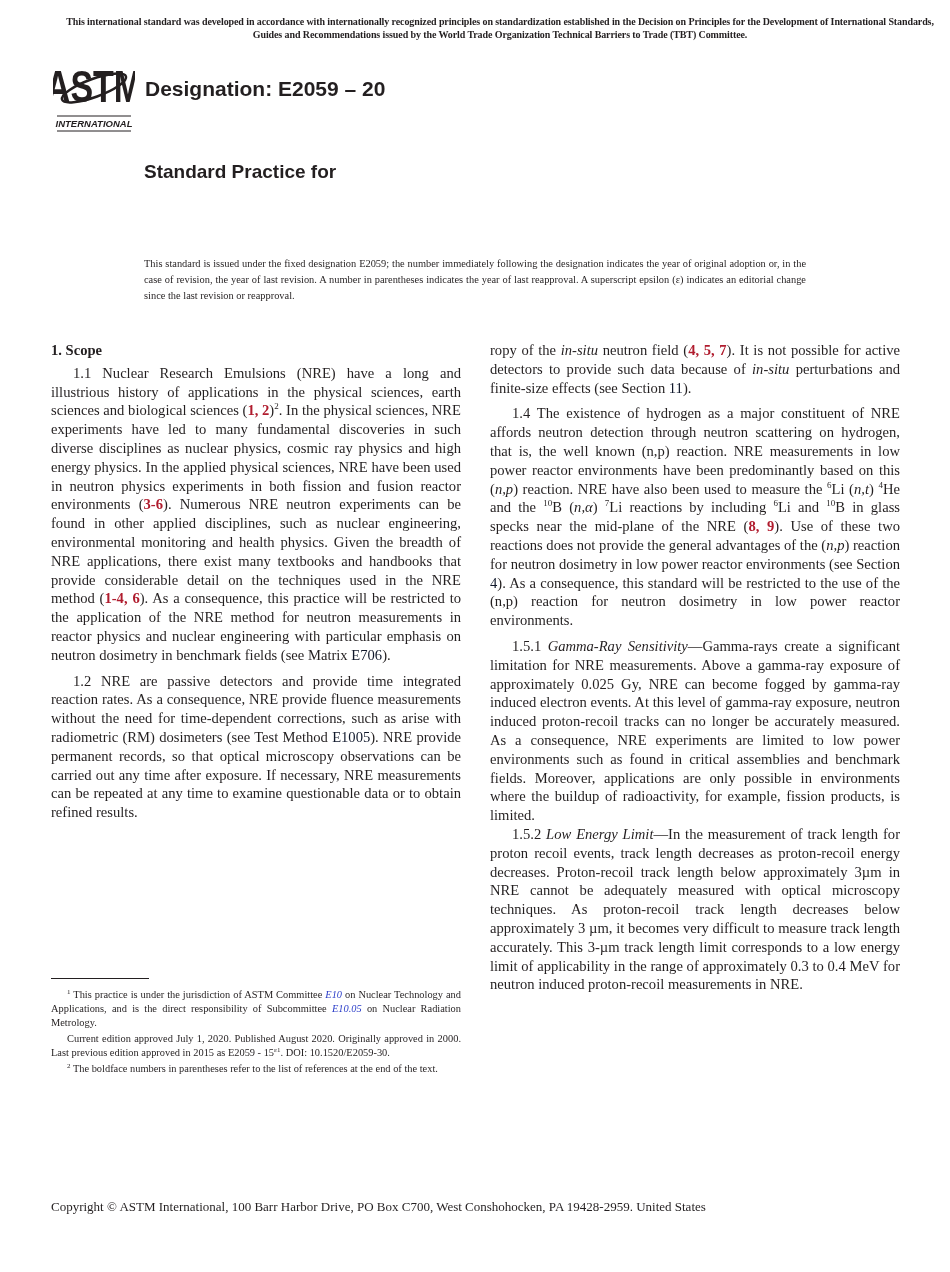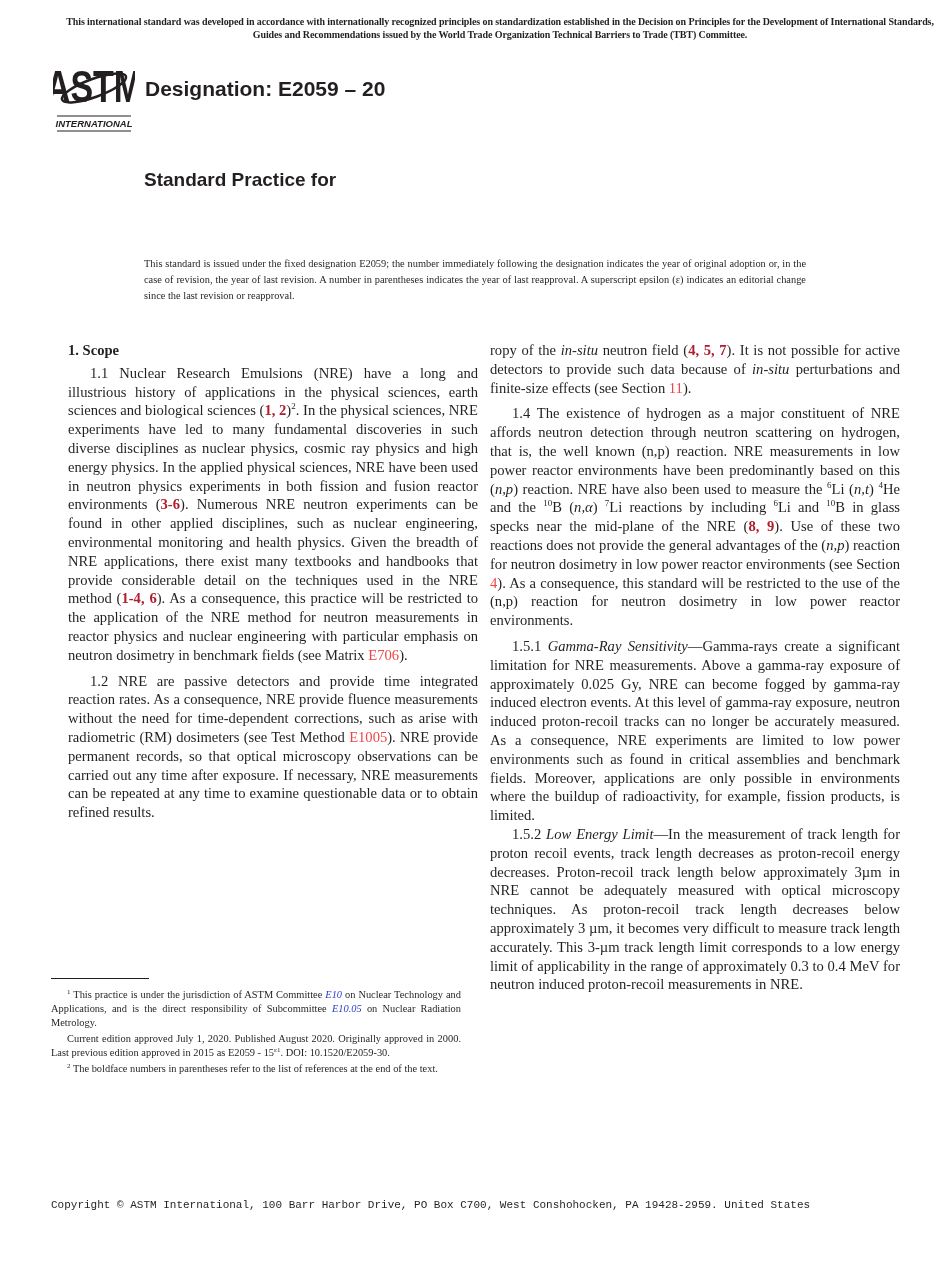--- a/index.html
+++ b/index.html
@@ -1,40 +1,40 @@
 <!DOCTYPE html>
 <html><head>
 <meta charset="utf-8">
 <style>
   html, body { margin:0; padding:0; background:#fff; }
   body { width:950px; height:1272px; position:relative; overflow:hidden; color:#231f20; font-family:"Liberation Serif", serif; }
   .notice { position:absolute; top:15px; left:30px; width:890px; text-align:center; font-family:"Liberation Serif", serif; font-weight:bold; font-size:10px; line-height:13px; letter-spacing:-0.1px;margin-left:25px; }
   .logo { position:absolute; top:58px; left:53px; width:82px; height:74px; }
   .designation { position:absolute; top:77px; left:145px; font-family:"Liberation Sans", sans-serif; font-weight:bold; font-size:21px; }
-  .title-block { position:absolute; top:160px; left:144px; font-family:"Liberation Sans", sans-serif; font-weight:bold; color:#231f20;margin-top:8px; }
+  .title-block { position:absolute; top:160px; left:144px; font-family:"Liberation Sans", sans-serif; font-weight:bold; color:#231f20; }
   .title-block .t1 { font-size:19px; line-height:24px; }
   .title-block .t2 { font-size:21px; line-height:25px; width:700px; }
   .title-block sup { font-size:12px; vertical-align:9px; line-height:0; }
   .issue-note { position:absolute; top:256px; left:144px; width:662px; font-size:10.4px; line-height:16px; text-align:justify; }
   .col { position:absolute; top:341px; width:410px; font-size:14.6px; line-height:18.8px; text-align:justify; }
-  .col.left { left:68px; }
+  .col.left { left:51px; }
   .col.right { left:490px; }
   .col p { margin:0 0 7px 0; text-indent:22px; }
   .col p.cont { text-indent:0; }
   .col p.tight { margin-bottom:0; }
   .col h2 { margin:0 0 4px 0; font-size:14.6px; font-weight:bold; text-indent:0; }
   .ref { color:#b01c2e; font-weight:bold; }
-  .link-red { color:#ef4444;font-family:Liberation Serif, serif; }
+  .link-red { color:#0f172a;font-family:Liberation Serif, serif; }
   .link-blue { color:#2a3cc8;font-style:italic; }
   sup.s { font-size:9px; vertical-align:6px; line-height:0; }
   .fn-rule { position:absolute; top:978px; left:51px; width:98px; border-top:1px solid #231f20; }
   .footnotes { position:absolute; top:988px; left:51px; width:410px; font-size:10.4px; line-height:14px; text-align:justify; }
   .footnotes p { margin:0 0 2px 0; text-indent:16px; }
   .footnotes sup { font-size:7px; vertical-align:4px; line-height:0; }
-  .copyright { position:absolute; top:1199px; left:51px; font-family:Liberation Mono, monospace; font-size:11px; }
+  .copyright { position:absolute; top:1199px; left:51px; font-family:Liberation Serif, serif; font-size:13px; }
   i { font-style:italic; }
 </style>
 </head>
 <body>
 
 <div class="notice">This international standard was developed in accordance with internationally recognized principles on standardization established in the Decision on Principles for the Development of International Standards, Guides and Recommendations issued by the World Trade Organization Technical Barriers to Trade (TBT) Committee.</div>
 
 <div class="logo">
   <svg width="82" height="74" viewBox="0 0 82 74">
     <ellipse cx="41" cy="30" rx="34" ry="9" fill="none" stroke="#231f20" stroke-width="2.5" transform="rotate(-20 41 30)"></ellipse>

